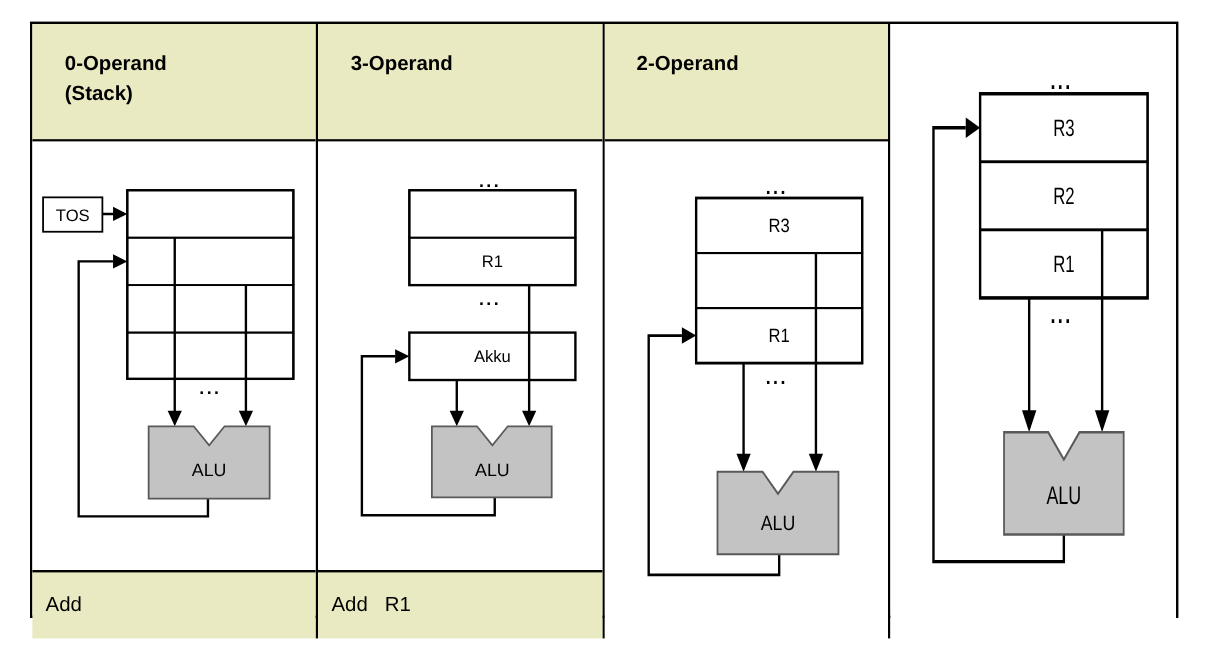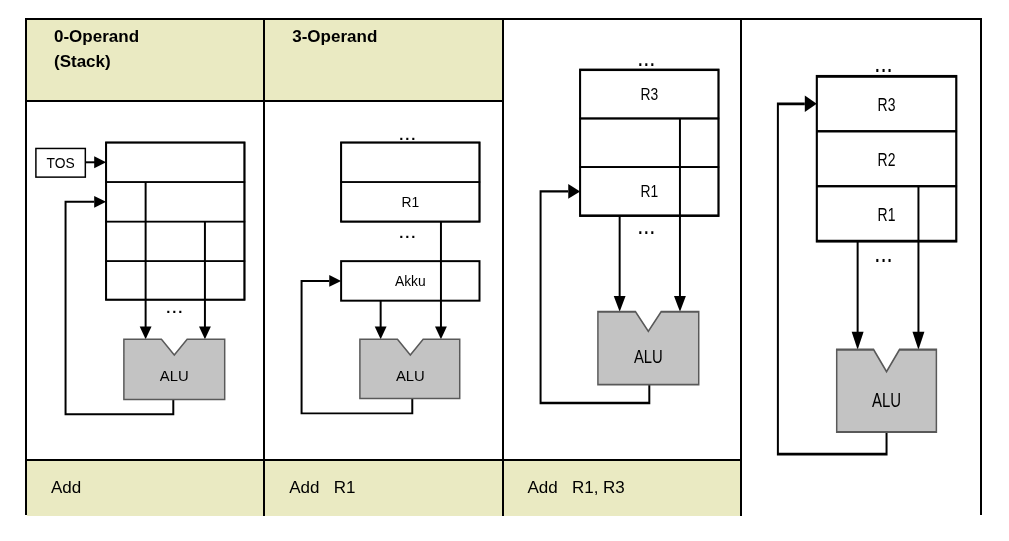--- a/index.html
+++ b/index.html
@@ -10,28 +10,28 @@
   }
   .arch-table{
     position:absolute;left:25px;top:18px;width:957px;height:497px;
     border:2px solid #000;display:grid;
     grid-template-columns:1fr 1fr 1fr 1fr;box-sizing:border-box;background:#fff;
   }
   .arch-col{display:flex;flex-direction:column;box-sizing:border-box;min-width:0;}
   .arch-col:not(:last-child){border-right:2px solid #000;}
   .col-header{
     height:76px;flex:0 0 76px;background:#eaeac2;border-bottom:2px solid #000;
-    box-sizing:content-box;padding:4px 8px 0 27px;
+    box-sizing:content-box;padding:20px 8px 0 27px;
     font-size:17px;font-weight:bold;line-height:25px;white-space:pre;
   }
   .col-diagram{flex:1 1 auto;background:#fff;position:relative;}
   .col-diagram svg{display:block;width:100%;height:100%;}
   .col-footer{
     height:55px;flex:0 0 55px;background:#eaeac2;border-top:2px solid #000;
-    display:flex;align-items:center;padding-left:24px;
+    display:flex;align-items:center;padding-left:11px;
     font-size:17px;white-space:pre;
   }
   svg text{
     font-family:"Liberation Sans",sans-serif;fill:#000;font-size:14px;
     text-anchor:middle;
   }
   svg text.alu-t{font-size:15px;}
   svg text.dots{font-weight:bold;font-size:15px;letter-spacing:2px;}
   svg .ln{stroke:#000;stroke-width:2;fill:none;}
   svg .thin{stroke:#000;stroke-width:1.5;fill:none;}
@@ -106,20 +106,21 @@
         <polygon points="65,175 65,187 77,181" class="ah"></polygon>
 
         <path d="M96,240 L134,240 L147,256 L160,240 L197,240 L197,300 L96,300 Z" class="alu"></path>
         <text x="147" y="282" class="alu-t">ALU</text>
       </svg>
     </div>
     <div class="col-footer">Add   R1</div>
   </div>
 
   <div class="arch-col">
+    <div class="col-header"><span>2-Operand</span><br><span></span></div>
     <div class="col-diagram">
       <svg viewBox="0 0 239 361" preserveAspectRatio="none">
         <text x="145" y="38" class="dots">...</text>
 
         <g>
           <rect x="77" y="41" width="140" height="40" fill="#c3c3c3" class="thin"></rect>
           <rect x="77" y="81" width="140" height="40" fill="#ffffff" class="thin"></rect>
           <rect x="77" y="121" width="140" height="40" fill="#e8e8e8" class="thin"></rect>
           <rect x="77" y="41" width="140" height="120" class="reg-outline"></rect>
           <text x="147" y="66">R3</text>
@@ -132,21 +133,20 @@
         <polygon points="111,227 123,227 117,240" class="ah"></polygon>
         <text x="145" y="176" class="dots">...</text>
 
         <path d="M147,300 L147,315 L37,315 L37,141 L65,141" class="ln"></path>
         <polygon points="65,135 65,147 77,141" class="ah"></polygon>
 
         <path d="M95,240 L133,240 L146,256 L159,240 L197,240 L197,300 L95,300 Z" class="alu"></path>
         <text x="146" y="282" class="alu-t">ALU</text>
       </svg>
     </div>
-    <div class="col-footer">Add   R1, R3</div>
   </div>
 
   <div class="arch-col">
     <div class="col-diagram">
       <svg viewBox="0 0 239 361" preserveAspectRatio="none">
         <text x="143" y="38" class="dots">...</text>
 
         <g>
           <rect x="75" y="41" width="140" height="40" fill="#c3c3c3" class="thin"></rect>
           <rect x="75" y="81" width="140" height="40" fill="#e8e8e8" class="thin"></rect>

